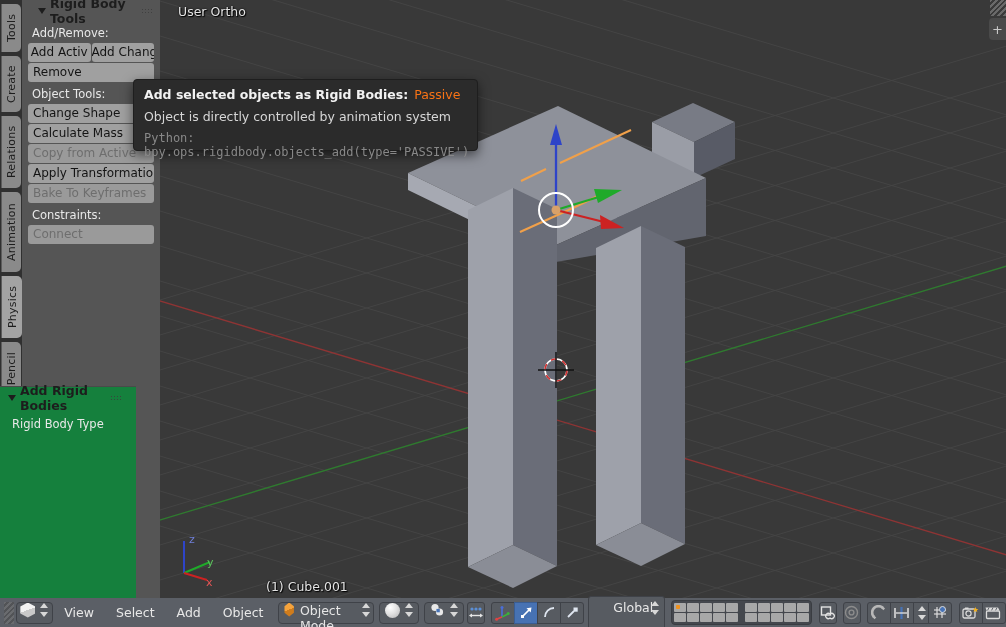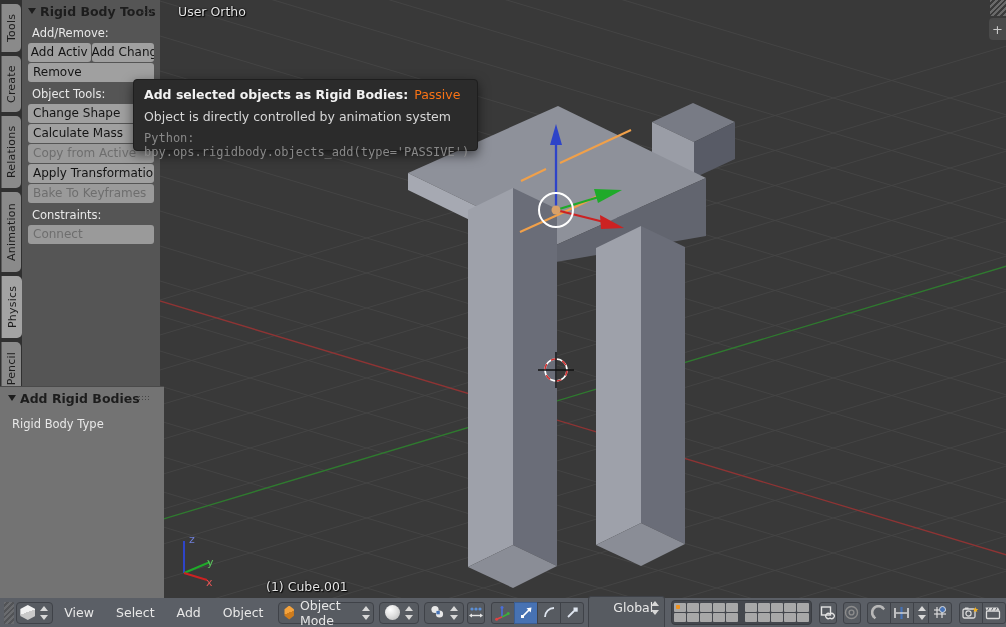--- a/index.html
+++ b/index.html
@@ -47,21 +47,21 @@
   }
   .vtab.active { background: #a3a3a3; width: 21px; left: 1px; }
 
   #toolshelf {
     position: absolute; left: 22px; top: 0; width: 138px; height: 598px;
     background: #555555;
     z-index: 5;
   }
   .panel-header {
     display: flex; align-items: center;
-    height: 22px; padding-left: 6px;
+    height: 22px; padding-left: 16px;
     color: #1d1d1d; font-size: 12.5px; font-weight: bold;
     position: relative;
   }
   .tri-down {
     width: 0; height: 0; margin-right: 4px;
     border-left: 4.5px solid transparent;
     border-right: 4.5px solid transparent;
     border-top: 6px solid #1d1d1d;
   }
   .griphandle {
@@ -93,22 +93,22 @@
     overflow: hidden;
     white-space: nowrap;
     font-family: "DejaVu Sans", sans-serif;
     margin-bottom: 1px;
   }
   .tbtn.full { display: block; width: 126px; margin: 0 6px 1px 6px; text-align: left; padding-left: 5px; }
   .tbtn.disabled { background: #9a9a9a; color: #6e6e6e; }
 
   
   #oppanel {
-    position: absolute; left: 0; top: 386px; width: 164px; height: 212px;
-    background: #737373;
+    position: absolute; left: 0; top: 386px; width: 136px; height: 212px;
+    background: #15803d;
     border-top: 1px solid #4a4a4a;
     z-index: 7;
   }
   #oppanel .panel-header { padding-left: 8px; }
   .prop-label { color: #e8e8e8; font-size: 11.5px; padding: 8px 0 3px 12px; }
   .dropdown {
     position: relative;
     margin: 0 10px;
     height: 21px;
     background: #8e8e8e;
@@ -154,21 +154,21 @@
     display: flex; align-items: center;
     padding-left: 4px;
     gap: 0px;
   }
   .hgrip {
     width: 14px; height: 22px; margin-right: 2px;
     background: repeating-linear-gradient(135deg, #757575 0 2px, #4a4a4a 2px 4px);
     opacity: .55;
   }
   .hbtn {
-    display: flex; align-items: center;
+    display: flex; 
     height: 22px;
     background: #575b61;
     border: 1px solid #3f4248;
     border-radius: 4px;
     color: #e6e6e6;
     font-size: 12.5px;
     padding: 0 5px;
     gap: 3px;
   }
   .hmenu {

